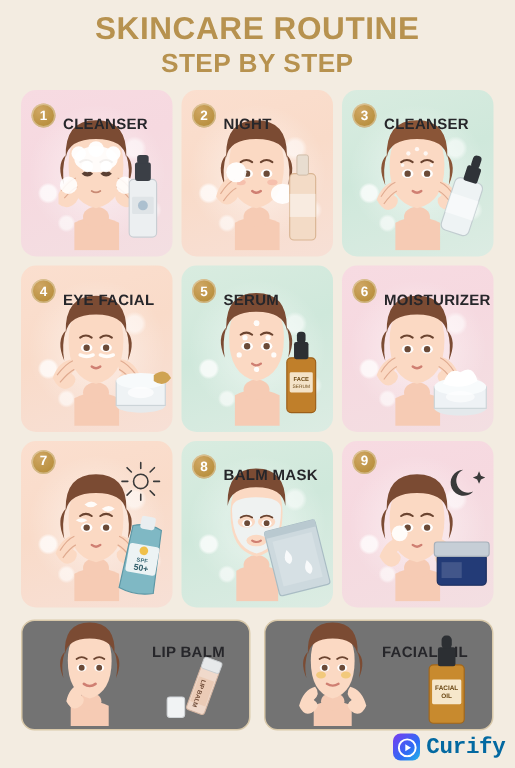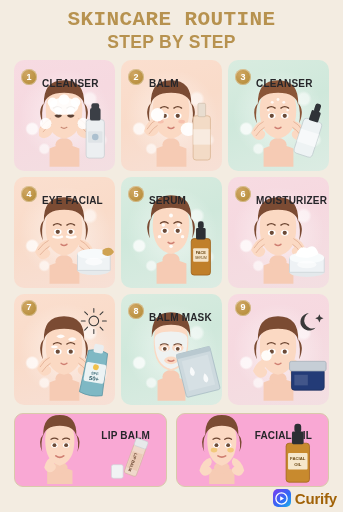--- a/index.html
+++ b/index.html
@@ -8,21 +8,21 @@
     background:#f3ece1;
     font-family:"Liberation Sans", sans-serif;
     overflow:hidden;
     position:relative;
   }
   .page{width:343px;height:512px;position:relative;box-sizing:border-box;}
 
   
   .title-block{padding-top:9px;text-align:center;}
   .title-line1{
-    font-family:Liberation Mono, monospace;
+    font-family:Liberation Sans, sans-serif;
     font-weight:bold;
     font-size:21px;
     letter-spacing:.4px;
     color:#b7924f;
     line-height:1.08;
   }
   .title-line2{
     font-family:Liberation Sans, sans-serif;
     font-weight:bold;
     font-size:17.5px;
@@ -86,21 +86,21 @@
   .scene{position:absolute;inset:0;z-index:2;}
 
   
   .bottom-row{
     margin:8px 14px 0 14px;
     display:grid;grid-template-columns:1fr 1fr;gap:9px;
   }
   .bcard{
     position:relative;
     height:72px;
-    background:#f9a8d4;
+    background:#737373;
     border:1px solid #d9c9aa;
     border-radius:9px;
     overflow:hidden;
   }
   .bcard-label{
     position:absolute;top:16px;right:16px;
     font-size:10px;font-weight:bold;color:#26262a;letter-spacing:.2px;
   }
 
   
@@ -108,22 +108,22 @@
     position:absolute;right:6px;bottom:5px;
     display:flex;align-items:center;gap:4px;
     z-index:30;
   }
   .logo-mark{
     width:18px;height:18px;border-radius:5px;
     background:linear-gradient(135deg,#7a3cf0,#2f6bf5 60%,#1fb6e8);
     display:flex;align-items:center;justify-content:center;
   }
   .logo-text{
-    font-family:Liberation Sans, sans-serif;
-    font-size:15px;font-weight:bold;color:#a16207;letter-spacing:-.2px;
+    font-family:Liberation Mono, monospace;
+    font-size:15px;font-weight:bold;color:#0369a1;letter-spacing:-.2px;
   }
   svg{display:block;}
 </style>
 </head>
 <body>
 
 <div class="page">
 
   <div class="title-block">
     <div class="title-line1">SKINCARE ROUTINE</div>
@@ -177,21 +177,21 @@
           <rect x="77" y="74" width="15" height="12" rx="1" fill="#dfe4e7"></rect>
           <circle cx="84.5" cy="80" r="3.4" fill="#9fb7c9" opacity=".8"></circle>
         </g>
       </svg>
     </div>
 
     <div class="card bg-peach">
       <div class="glow"></div>
       <div class="card-head">
         <div class="badge">2</div>
-        <div class="card-label">BALM</div>
+        <div class="card-label">NIGHT</div>
       </div>
       <svg class="scene" viewBox="0 0 105 111">
         <path d="M37 111 L37 92 Q52 84 68 92 L68 111 Z" fill="#f6cbb4"></path>
         <ellipse cx="52" cy="88" rx="9" ry="7" fill="#f6cbb4"></ellipse>
         <path d="M33 52 q0 -24 19 -24 q19 0 19 24 q0 26 -19 30 q-19 -4 -19 -30z" fill="#fbd9c3"></path>
         <path d="M31 47 q-1 -26 21 -26 q22 0 21 26 q-2 -13 -21 -13 q-19 0 -21 13z" fill="#7b4b33"></path>
         <path d="M31 45 q-3 10 -1 21 q-6 -14 1 -21z" fill="#7b4b33"></path>
         <path d="M73 45 q3 10 1 21 q6 -14 -1 -21z" fill="#7b4b33"></path>
         <path d="M41 50 q4 -3 8 0" stroke="#6b4430" stroke-width="1.4" fill="none" stroke-linecap="round"></path>
         <path d="M55 50 q4 -3 8 0" stroke="#6b4430" stroke-width="1.4" fill="none" stroke-linecap="round"></path>

